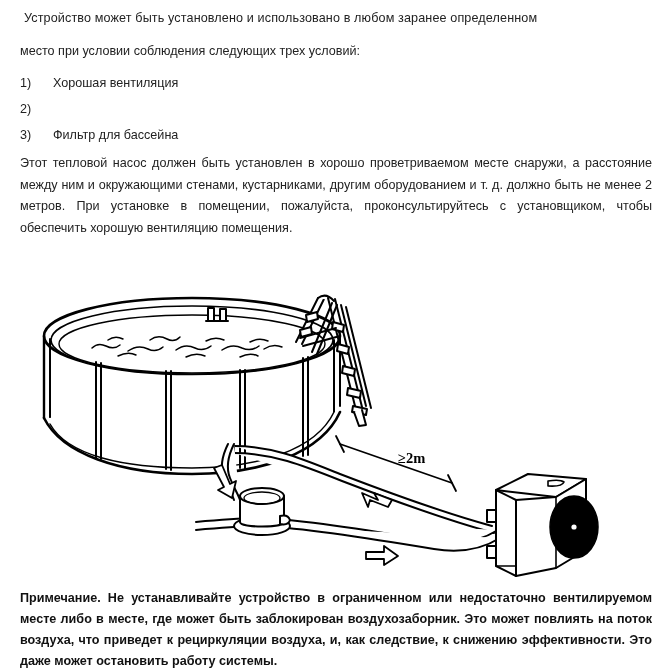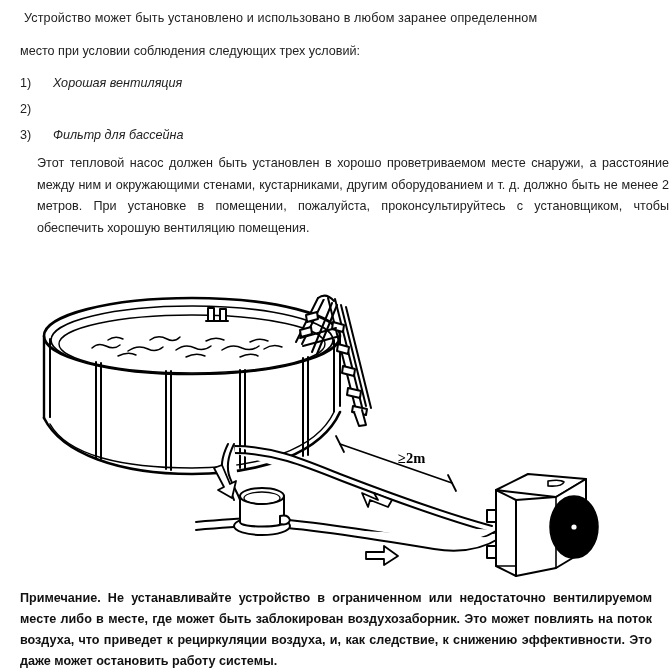--- a/index.html
+++ b/index.html
@@ -56,25 +56,24 @@
   }
   .list-num {
     position: absolute;
     left: 0;
     top: 0;
   }
   .list-txt {
     position: absolute;
     left: 33px;
     top: 0;
-    font-style: italic;
   }
   .para {
     position: absolute;
-    left: 37px;
+    left: 20px;
     top: 153px;
     width: 632px;
     font-size: 12.6px;
     line-height: 21.5px;
     text-align: justify;
     color: #222;
     text-justify: inter-word;
   }
   .note {
     position: absolute;

